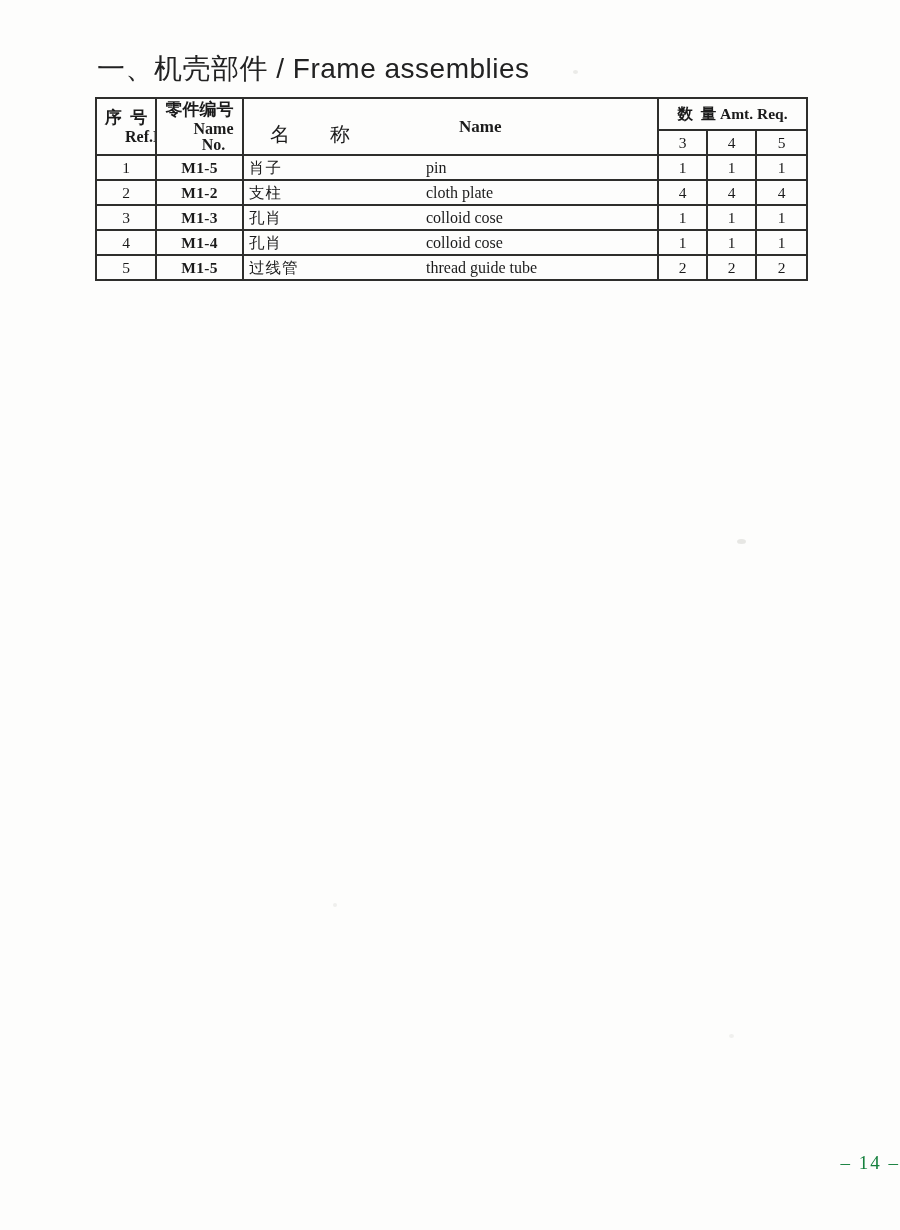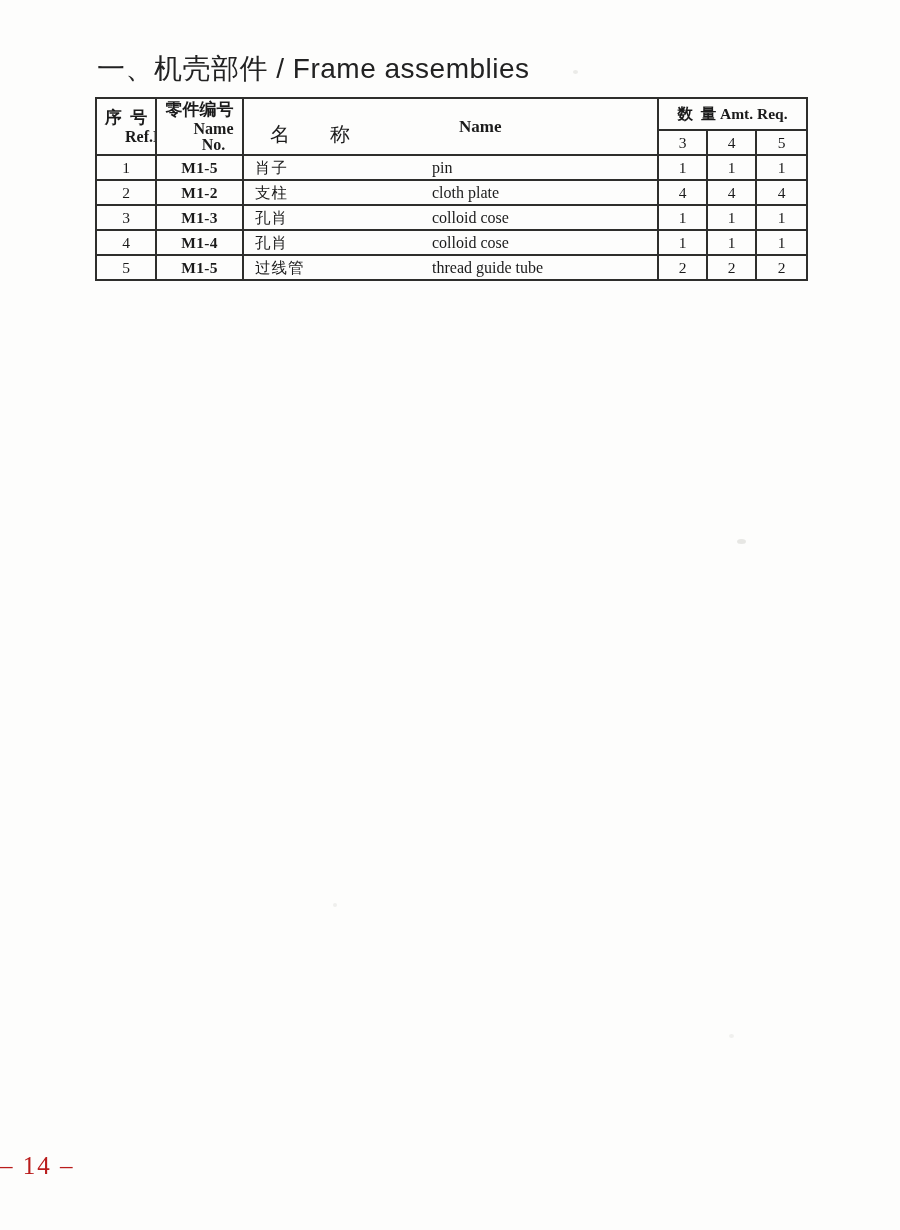--- a/index.html
+++ b/index.html
@@ -51,27 +51,27 @@
   .name-head-inner{display:flex;align-items:center;padding-left:26px;}
   .name-head-inner .zh{font-size:20px;white-space:pre;margin-top:15px;}
   .name-head-inner .en{font-weight:bold;font-size:17px;margin-left:109px;}
 
   th.qty-head{font-weight:bold;font-size:17px;white-space:pre;}
   th.qty-sub{font-weight:normal;font-size:15px;text-align:center;}
 
   td.c{text-align:center;}
   td.part{text-align:center;font-weight:bold;font-size:15px;letter-spacing:.3px;}
   td.name{text-align:left;}
-  .name-inner{display:flex;align-items:center;padding-left:11px;}
+  .name-inner{display:flex;align-items:center;padding-left:5px;}
   .name-inner .zh{font-size:15.5px;min-width:177px;letter-spacing:1px;}
   .name-inner .en{font-size:16px;}
 
   .footer{
     position:absolute;left:0;top:1152px;width:900px;
-    text-align:left;font-size:25px;letter-spacing:2px;color:#b91c1c;
+    text-align:right;font-size:19px;letter-spacing:2px;color:#15803d;
   }
 </style>
 </head>
 <body>
 
 <div class="page">
 
   <span class="speck s1"></span>
   <span class="speck s2"></span>
   <span class="speck s3"></span>

